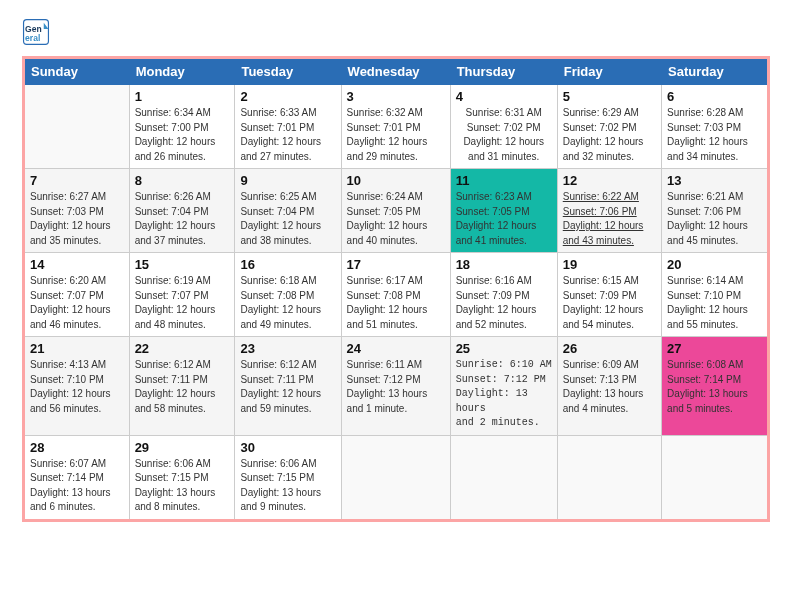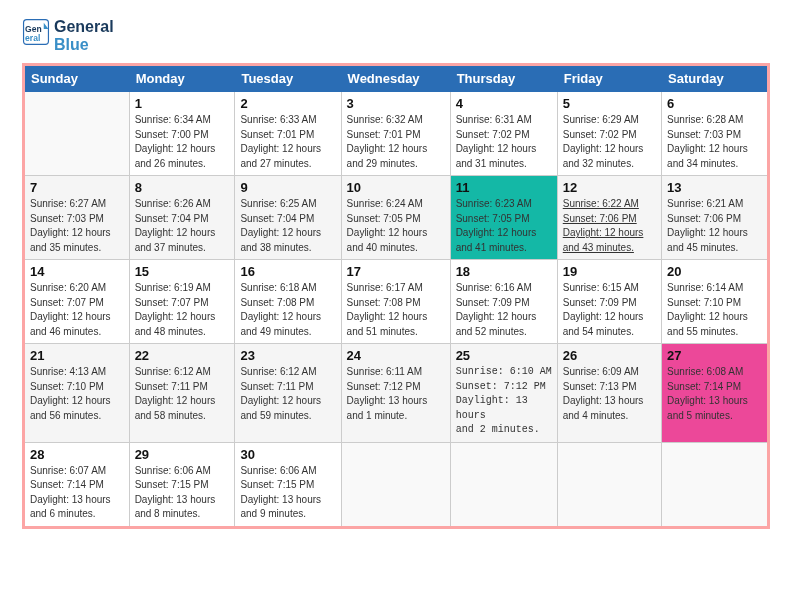--- a/index.html
+++ b/index.html
@@ -17,22 +17,22 @@
       padding: 18px 22px 12px 22px;
     }
     .header-area {
       display: flex;
       justify-content: space-between;
       align-items: flex-start;
       margin-bottom: 10px;
     }
     .logo {
       display: flex;
-      align-items: flex-start;
-      gap: 0px;
+      align-items: flex-end;
+      gap: 12px;
     }
     .logo-icon {
       width: 28px;
       height: 28px;
       margin-right: 4px;
     }
     .title-area {
       text-align: right;
     }
     .main-title {
@@ -92,24 +92,20 @@
 
 <div class="page">
   <div class="header-area">
     <div class="logo">
       <svg class="logo-icon" viewBox="0 0 36 36">
         <rect x="2" y="2" width="32" height="32" rx="4" fill="#fff" stroke="#2a6db5" stroke-width="1.5"></rect>
         <text x="4" y="18" font-size="11" font-weight="bold" fill="#1a3a5c" font-family="Arial">Gen</text>
         <text x="4" y="29" font-size="11" font-weight="bold" fill="#3a8fc7" font-family="Arial">eral</text>
         <polygon points="28,6 34,14 28,14" fill="#3a8fc7"></polygon>
       </svg>
-      <div>
-        <div style="font-size:16px;font-weight:bold;color:#1a3a5c;line-height:1.1;">General</div>
-        <div style="font-size:16px;font-weight:bold;color:#3a8fc7;line-height:1.1;">Blue</div>
-      </div>
     </div>
     <div class="title-area">
       <div class="main-title"></div>
       <div class="sub-title"></div>
     </div>
   </div>
 
   <table class="calendar">
     <thead>
       <tr>
@@ -141,21 +137,21 @@
           </td>
           <td>
             <span class="day-num">3</span>
             <div class="day-info" style="white-space: pre-line;">Sunrise: 6:32 AM
 Sunset: 7:01 PM
 Daylight: 12 hours
 and 29 minutes.</div>
           </td>
           <td>
             <span class="day-num">4</span>
-            <div class="day-info" style="white-space: pre-line;">Sunrise: 6:31 AM
+            <div class="day-info" style="white-space: pre-line; text-align: center;">Sunrise: 6:31 AM
 Sunset: 7:02 PM
 Daylight: 12 hours
 and 31 minutes.</div>
           </td>
           <td>
             <span class="day-num">5</span>
             <div class="day-info" style="white-space: pre-line;">Sunrise: 6:29 AM
 Sunset: 7:02 PM
 Daylight: 12 hours
 and 32 minutes.</div>

